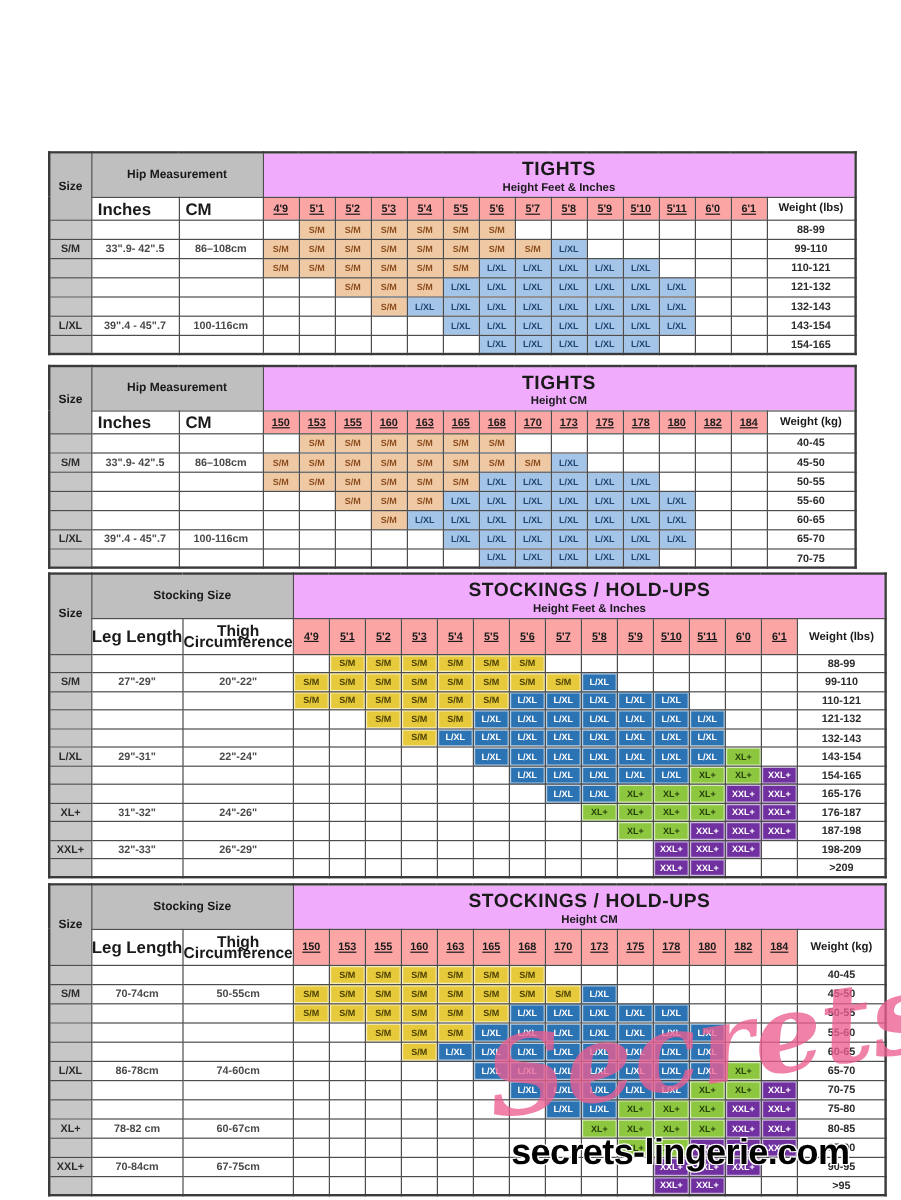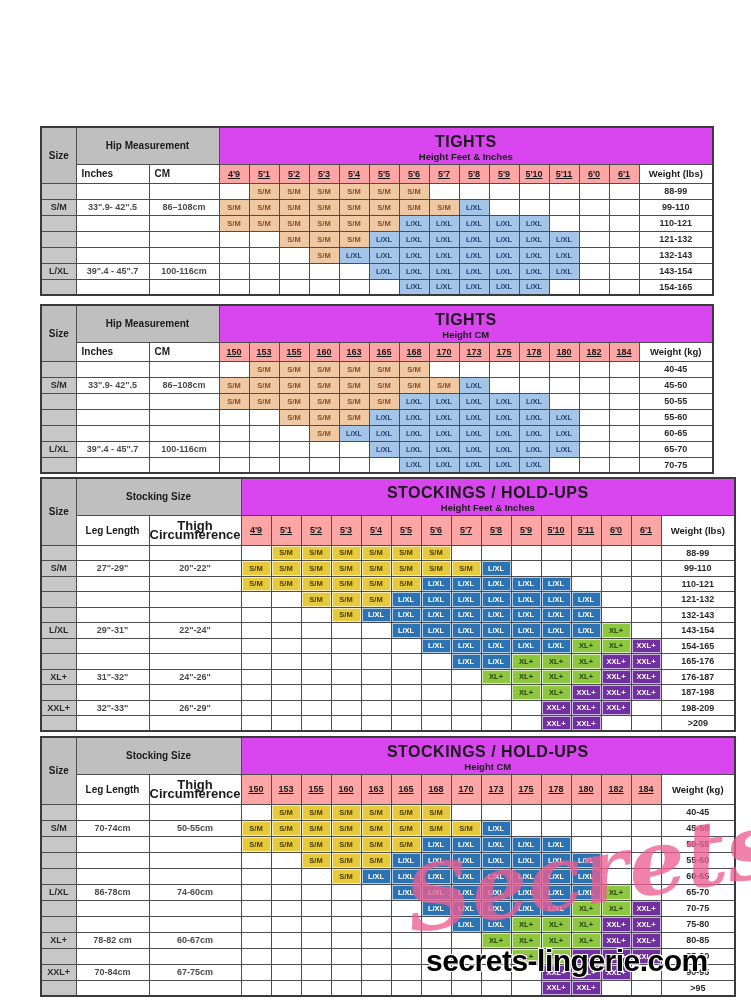--- a/index.html
+++ b/index.html
@@ -15,26 +15,26 @@
   .pos0{top:126px}.pos1{top:304px}.pos2{top:477px}.pos3{top:736px}
   table.sizes th,table.sizes td{border:1px solid #4d4d4d;padding:0;text-align:center;
               overflow:hidden;white-space:nowrap;font-weight:bold;}
   tr.title-row{height:37px}
   .t12 tr.colhead-row{height:19px}
   .t34 tr.colhead-row{height:30px}
   .sizes tbody tr{height:16px}
   .pos2 tbody tr{height:15.5px}
 
   .hdr{background:#bfbfbf;}
-  .title-cell{background:#d946ef;vertical-align:bottom;}
+  .title-cell{background:#f0abfc;vertical-align:bottom;}
   .t-title{font-size:16px;line-height:18px;letter-spacing:.5px;}
   .t-sub{font-size:9.5px;line-height:12px;padding-bottom:1px;}
   .size-h{font-size:10px;}
   .measure-h{font-size:10px;}
-  .mhead{background:#fff;font-size:10px;}
+  .mhead{background:#fff;font-size:14px;}
   .t12 .mhead{text-align:left;padding-left:5px;}
   .mhead.wrap{white-space:normal;font-size:13px;line-height:9.5px;}
   .hcol{background:#fca5a5;font-size:9px;text-decoration:underline;}
   .whead{background:#fff;font-size:9.5px;}
 
   .sz-col{background:#c7c7c7;text-align:left;padding-left:5px;font-size:9px;color:#2b2b2b;}
   .mcell{background:#fff;text-align:left;padding-left:7px;font-size:9px;color:#4a4a4a;}
   .gcell{background:#fff;font-size:7.5px;}
   .wcell{background:#fff;font-size:9px;color:#2b2b2b;}
 

